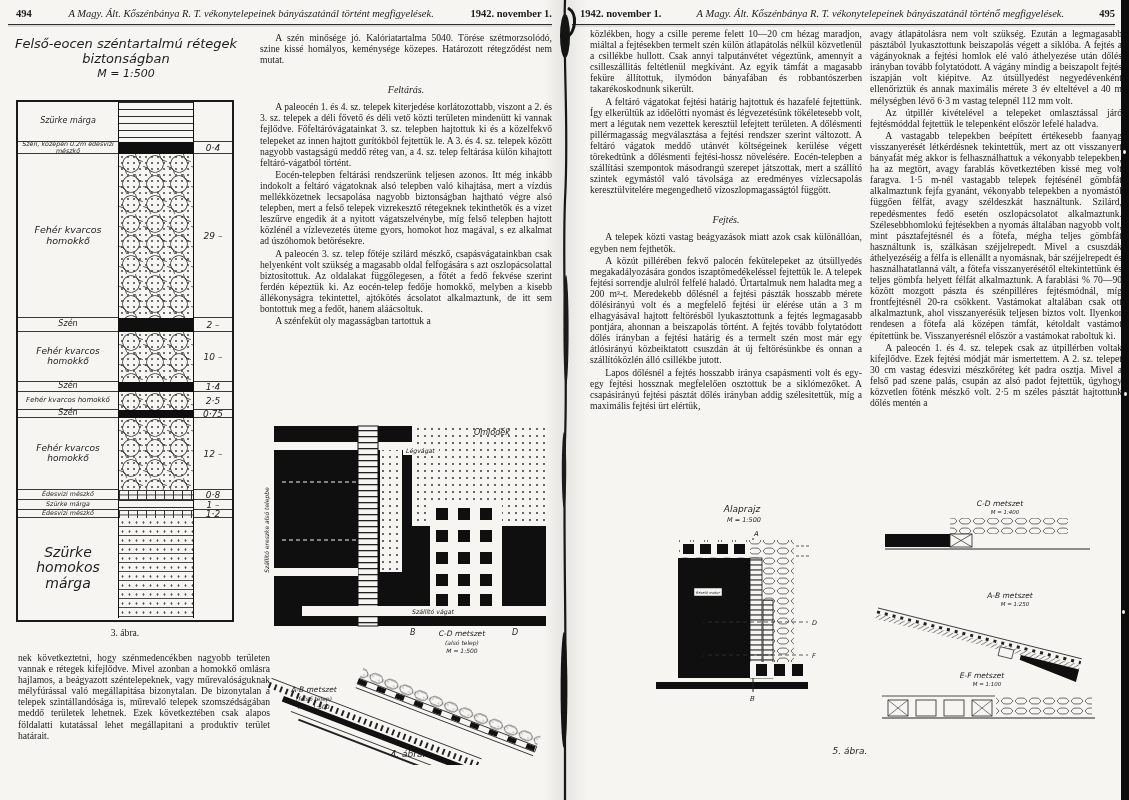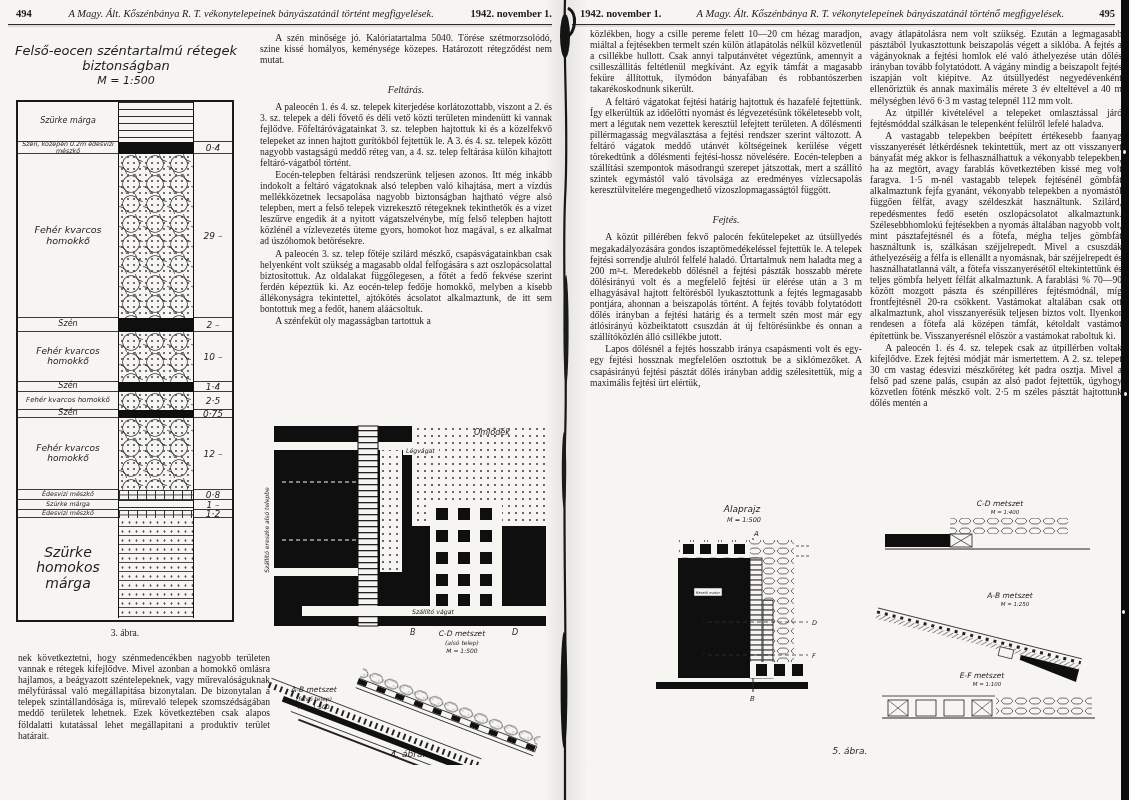--- a/index.html
+++ b/index.html
@@ -16,21 +16,21 @@
   .pghead .date{font-weight:bold;white-space:nowrap;}
   .headrule{position:absolute;top:24px;left:8px;right:6px;border-top:1.6px solid #2b2b2b;
             box-shadow:0 1.5px 0 rgba(40,40,40,.25);}
   .body-text{font-size:9.6px;line-height:11.1px;text-align:justify;margin:0 0 1px 0;}
   .ind{text-indent:1.6em;}
   .subhead{font-size:10px;font-style:italic;text-align:center;margin:19px 0 6px 0;}
   .hand{font-family:"DejaVu Sans", sans-serif;font-style:italic;color:#1d1d1d;}
   svg text{font-family:"DejaVu Sans", sans-serif;font-style:italic;fill:#1d1d1d;}
 
   
-  .fig3-title{position:absolute;left:4px;top:43px;width:244px;text-align:center;
+  .fig3-title{position:absolute;left:4px;top:36px;width:244px;text-align:center;
               font-size:13px;line-height:15px;}
   .fig3-title .scale{font-size:11px;}
   .strat{position:absolute;left:16px;top:100px;width:214px;height:518px;
          border:2px solid #1a1a1a;background:#f6f5f1;display:flex;flex-direction:column;}
   .layer{display:flex;align-items:stretch;}
   .lz{width:100px;display:flex;align-items:center;justify-content:center;text-align:center;
       font-size:8px;line-height:1.1;border-bottom:1px solid #3a3a3a;padding:0 0;overflow:visible;}
   .lz.sm{font-size:6.3px;}
   .strip{width:74px;border-left:1.6px solid #111;border-right:1.6px solid #111;}
   .vz{flex:1;display:flex;align-items:center;justify-content:center;font-size:9px;
@@ -252,27 +252,28 @@
       <span class="date">1942. november 1.</span>
       <span class="title">A Magy. Ált. Kőszénbánya R. T. vékonytelepeinek bányászatánál történő megfigyelések.</span>
       <span class="num">495</span>
     </div>
     <div class="headrule"></div>
 
     <div class="rp-col1">
       <p class="body-text">közlékben, hogy a csille pereme felett 10—20 cm hézag maradjon, miáltal a fejtésekben termelt szén külön átlapátolás nélkül közvetlenül a csillékbe hullott. Csak annyi talputánvétet végeztünk, amennyit a csilleszállitás feltétlenül megkívánt. Az egyik támfát a magasabb feküre állítottuk, ilymódon bányafában és robbantószerben takarékoskodnunk sikerült.</p>
       <p class="body-text ind">A feltáró vágatokat fejtési határig hajtottuk és hazafelé fejtettünk. Így elkerültük az időelőtti nyomást és légvezetésünk tökéletesebb volt, mert a légutak nem vezettek keresztül lefejtett területen. A dőlésmenti pillérmagasság megválasztása a fejtési rendszer szerint változott. A feltáró vágatok meddő utánvét költségeinek kerülése végett törekedtünk a dőlésmenti fejtési-hossz növelésére. Eocén-telepben a szállítási szempontok másodrangú szerepet játszottak, mert a szállító szintek egymástól való távolsága az eredményes vízlecsapolás keresztülvitelére megengedhető vízoszlopmagasságtól függött.</p>
       <div class="subhead">Fejtés.</div>
+      <p class="body-text ind">A telepek közti vastag beágyazások miatt azok csak különállóan, egyben nem fejthetők.</p>
       <p class="body-text ind">A közút pillérében fekvő palocén fekütelepeket az útsüllyedés megakadályozására gondos iszaptömedékeléssel fejtettük le. A telepek fejtési sorrendje alulról felfelé haladó. Űrtartalmuk nem haladta meg a 200 m³-t. Meredekebb dőlésnél a fejtési pászták hosszabb mérete dölésirányú volt és a megfelelő fejtési ür elérése után a 3 m elhagyásával hajtott feltörésből lyukasztottunk a fejtés legmagasabb pontjára, ahonnan a beiszapolás történt. A fejtés tovább folytatódott dőlés irányban a fejtési határig és a termelt szén most már egy átlósirányú közbeiktatott csuszdán át új feltörésünkbe és onnan a szállítóközlén álló csillékbe jutott.</p>
       <p class="body-text ind">Lapos dőlésnél a fejtés hosszabb iránya csapásmenti volt és egy-egy fejtési hossznak megfelelően osztottuk be a siklómezőket. A csapásirányú fejtési pásztát dőlés irányban addig szélesitettük, míg a maximális fejtési ürt elértük,</p>
     </div>
 
     <div class="rp-col2">
       <p class="body-text">avagy átlapátolásra nem volt szükség. Ezután a legmagasabb pásztából lyukasztottunk beiszapolás végett a siklóba. A fejtés a vágányoknak a fejtési homlok elé való áthelyezése után dőlés irányban tovább folytatódott. A vágány mindig a beiszapolt fejtés iszapján volt kiépitve. Az útsüllyedést negyedévenként ellenőriztük és annak maximális mérete 3 év elteltével a 40 m mélységben lévő 6·3 m vastag telepnél 112 mm volt.</p>
-      <p class="body-text ind">Az útpillér kivételével a telepeket omlasztással járó fejtésmóddal szálkásan le telepenként felülről lefelé haladva.</p>
+      <p class="body-text ind">Az útpillér kivételével a telepeket omlasztással járó fejtésmóddal fejtettük le telepenként először lefelé haladva.</p>
       <p class="body-text ind">A vastagabb telepekben beépített értékesebb faanyag visszanyerését létkérdésnek tekintettük, mert az ott visszanyert bányafát még akkor is felhasználhattuk a vékonyabb telepekben, ha az megtört, avagy farablás következtében kissé meg volt faragva. 1·5 m-nél vastagabb telepek fejtésénél gömbfát alkalmaztunk fejfa gyanánt, vékonyabb telepekben a nyomástól függően félfát, avagy széldeszkát használtunk. Szilárd, repedésmentes fedő esetén oszlopácsolatot alkalmaztunk. Szélesebbhomlokú fejtésekben a nyomás általában nagyobb volt, mint pásztafejtésnél és a fötefa, mégha teljes gömbfát használtunk is, szálkásan széjjelrepedt. Mivel a csuszdák áthelyezéséig a félfa is ellenállt a nyomásnak, bár széjjelrepedt és használhatatlanná vált, a fötefa visszanyerésétől eltekintettünk és teljes gömbfa helyett félfát alkalmaztunk. A farablási % 70—90 között mozgott pászta és szénpilléres fejtésmódnál, míg frontfejtésnél 20-ra csökkent. Vastámokat altalában csak ott alkalmaztunk, ahol visszanyerésük teljesen biztos volt. Ilyenkor rendesen a fötefa alá középen támfát, kétoldalt vastámot építettünk be. Visszanyerésnél először a vastámokat raboltuk ki.</p>
       <p class="body-text ind">A paleocén 1. és 4. sz. telepek csak az útpillérben voltak kifejlődve. Ezek fejtési módját már ismertettem. A 2. sz. telepet 30 cm vastag édesvizi mészkőréteg két padra osztja. Mivel a felső pad szene palás, csupán az alsó padot fejtettük, úgyhogy közvetlen föténk mészkő volt. 2·5 m széles pásztát hajtottunk dőlés mentén a</p>
     </div>
 
     <svg class="fig5" width="462" height="272" viewBox="0 0 462 272">
       <defs>
         <pattern id="cob5" width="14" height="10" patternUnits="userSpaceOnUse">
           <rect width="14" height="10" fill="#f6f5f1"></rect>
           <path d="M1 5 Q3 1 7 2 Q11 1 13 5 Q11 9 7 8 Q3 9 1 5 Z" fill="none" stroke="#333" stroke-width="0.7"></path>
         </pattern>

